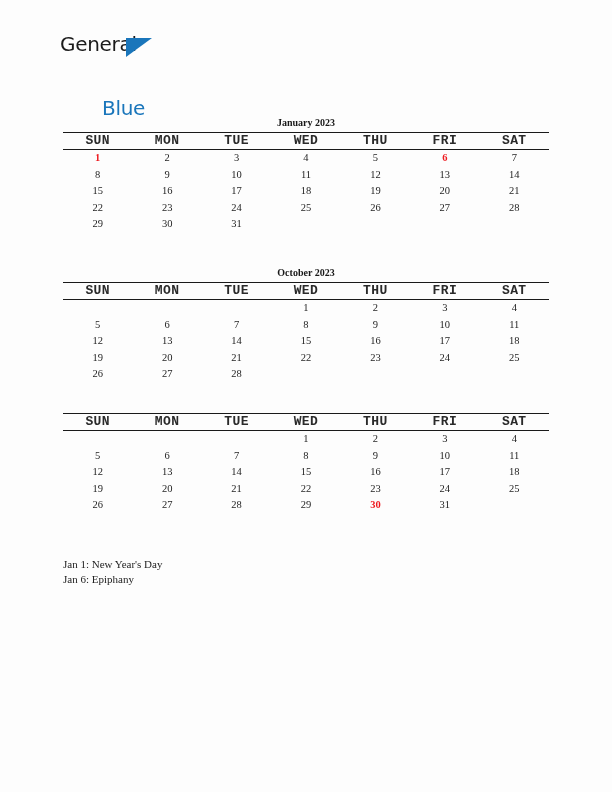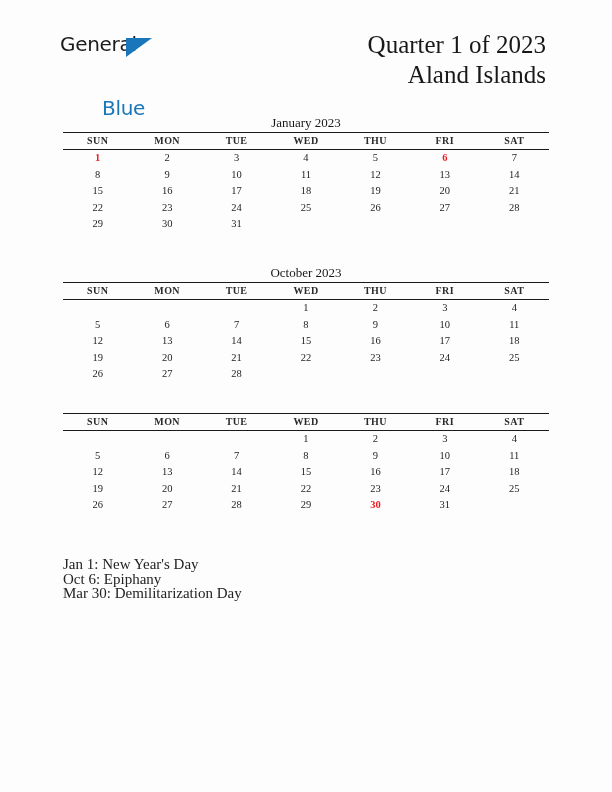--- a/index.html
+++ b/index.html
@@ -87,36 +87,36 @@
     position: absolute;
     left: 63px;
     width: 486px;
   }
   #month-0 { top: 113px; }
   #month-1 { top: 263px; }
   #month-2 { top: 413px; }
 
   .month-title {
     font-family: "Liberation Serif", serif;
-    font-size: 13px;
-    font-weight: normal;
+    font-size: 10px;
+    font-weight: bold;
     color: #191919;
     text-align: center;
     height: 19px;
     line-height: 19px;
   }
 
   table.cal {
     border-collapse: collapse;
     width: 486px;
     table-layout: fixed;
   }
   table.cal th {
-    font-family: Liberation Serif, serif;
-    font-size: 10px;
+    font-family: Liberation Mono, monospace;
+    font-size: 13px;
     font-weight: bold;
     color: #2a2a2a;
     letter-spacing: 0.4px;
     height: 16px;
     line-height: 16px;
     padding: 0;
     text-align: center;
     border-top: 1.3px solid #1a1a1a;
     border-bottom: 1.3px solid #1a1a1a;
   }
@@ -138,42 +138,38 @@
 
   
   #holiday-list {
     position: absolute;
     left: 63px;
     top: 557px;
     width: 400px;
   }
   .holiday-line {
     font-family: "Liberation Serif", serif;
-    font-size: 15px;
+    font-size: 11px;
     color: #232323;
     line-height: 14.6px;
     height: 14.6px;
     white-space: nowrap;
   }
 </style>
 </head>
 <body>
 
 <div id="header">
 
   <div id="logo">
     <span id="logo-general">General</span>
     <span id="logo-triangle"></span>
     <span id="logo-blue">Blue</span>
   </div>
 
-  <div id="title-block">
-    <div id="title-quarter">Quarter 1 of 2023</div>
-    <div id="title-location">Aland Islands</div>
-  </div>
 
 </div>
 
 <div id="months-container">
     <div class="month-block" id="month-0">
       <div class="month-title">January 2023</div>
       <table class="cal">
         <thead>
           <tr>
             <th>SUN</th>
@@ -383,15 +379,14 @@
             <td class="empty"></td>
             <td class="empty"></td>
           </tr>
         </tbody>
       </table>
     </div>
   </div>
 
 <div id="holiday-list">
     <div class="holiday-line">Jan 1: New Year's Day</div>
-    <div class="holiday-line">Oct 6: Epiphany</div>
-    <div class="holiday-line">Mar 30: Demilitarization Day</div>
+    <div class="holiday-line">Jan 6: Epiphany</div>
   </div>
 
 </body></html>

